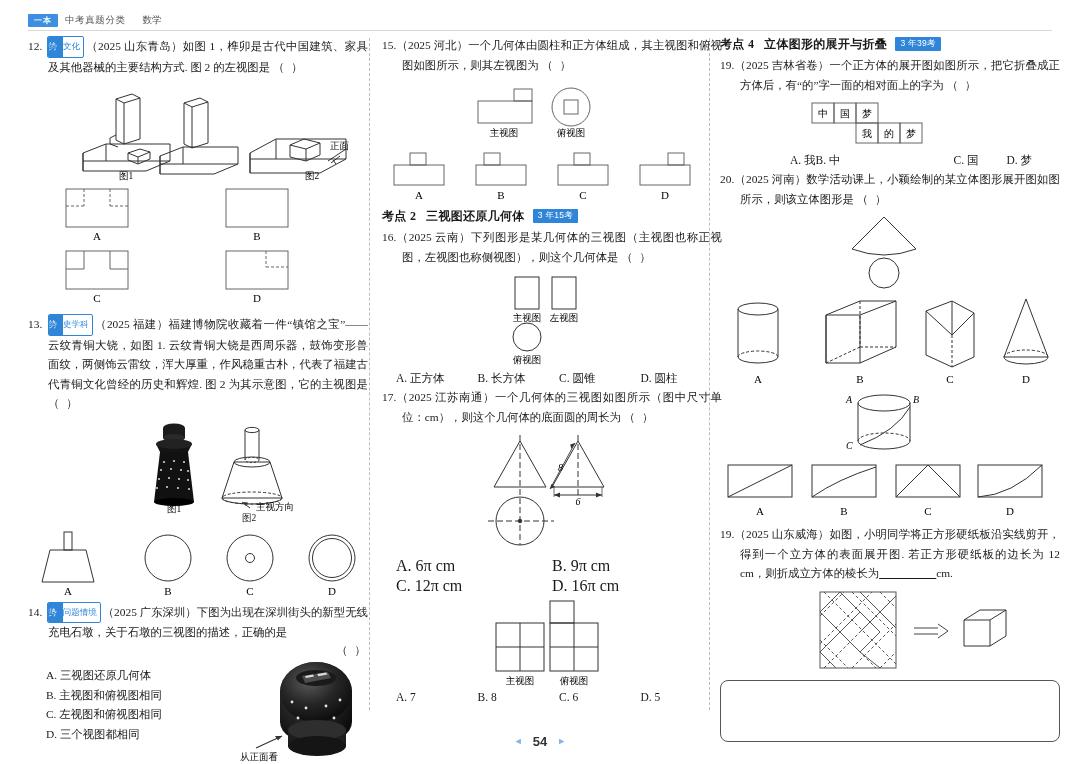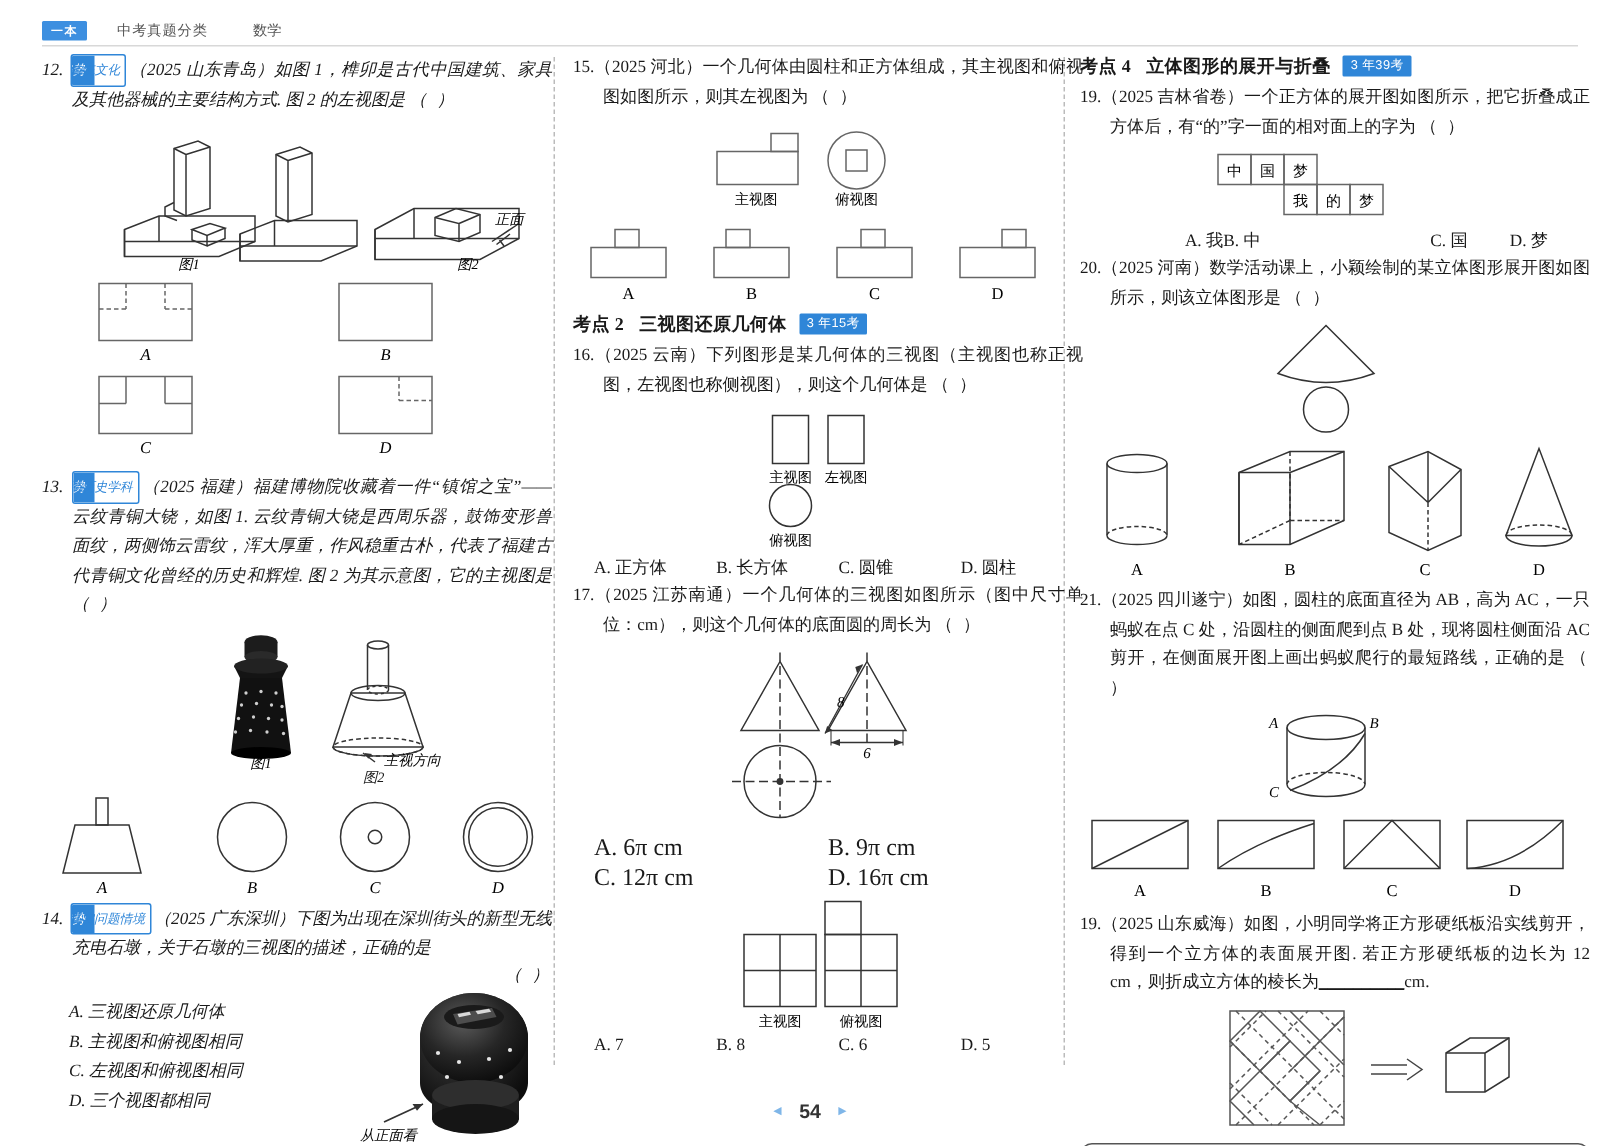--- a/index.html
+++ b/index.html
@@ -8,33 +8,33 @@
     width:1080px; height:764px;
     background:#fff;
     font-family:"Liberation Serif","DejaVu Serif",serif;
     color:#1a1a1a;
     overflow:hidden;
     position:relative;
   }
   .page { position:relative; width:1080px; height:764px; }
 
   
-  .hdr { position:absolute; left:28px; top:14px; display:flex; align-items:center; gap:20px; }
+  .hdr { position:absolute; left:28px; top:14px; display:flex; align-items:center; gap:7px; }
   .hdr-logo {
     background:#3d8fe0; color:#fff; font-size:8px; padding:1px 6px;
     letter-spacing:1px; border-radius:1px; font-family:"Liberation Sans",sans-serif;
     font-weight:bold;
   }
   .hdr-txt { font-size:9.5px; color:#555; letter-spacing:.6px; }
   .hdr-sub { font-size:9.5px; color:#555; margin-left:10px; }
   .hdr-rule { position:absolute; left:28px; top:30px; width:1024px; height:1px; background:#d8d8d8; }
 
   
   .col { position:absolute; top:36px; width:340px; height:680px; }
-  .col1 { left:28px;font-style:italic; }
+  .col1 { left:28px; }
   .col2 { left:382px; }
   .col3 { left:720px; }
   .divider { position:absolute; top:38px; width:0; height:672px;
              border-left:1px dashed #bbb; }
   .div1 { left:369px; }
   .div2 { left:709px; }
 
   
   .q { margin-bottom:2px; }
   .qtext {
@@ -536,24 +536,20 @@
           </g>
           <text x="38" y="88" text-anchor="middle" font-size="11">A</text>
           <text x="140" y="88" text-anchor="middle" font-size="11">B</text>
           <text x="230" y="88" text-anchor="middle" font-size="11">C</text>
           <text x="306" y="88" text-anchor="middle" font-size="11">D</text>
         </svg>
       </div>
     </div>
 
     <div class="q">
-      <div class="qtext hang">
-        <span class="qnum">21.</span><span>（2025 四川遂宁）</span><span>如图，圆柱的底面直径为 AB，高为 AC，一只蚂蚁在点 C 处，沿圆柱的侧面爬到点 B 处，现将圆柱侧面沿 AC 剪开，在侧面展开图上画出蚂蚁爬行的最短路线，正确的是</span>
-        <span class="paren">（    ）</span>
-      </div>
 
       <div class="fig">
         <svg width="330" height="64" viewBox="0 0 330 64">
           <g fill="none" stroke="#333" stroke-width="1">
             <ellipse cx="164" cy="12" rx="26" ry="8"></ellipse>
             <path d="M138,12 L138,50 M190,12 L190,50"></path>
             <path d="M138,50 a26,8 0 0,0 52,0"></path>
             <path d="M138,50 a26,8 0 0,1 52,0" stroke-dasharray="3,2"></path>
             <path d="M140,54 Q176,40 190,16"></path>
           </g>

